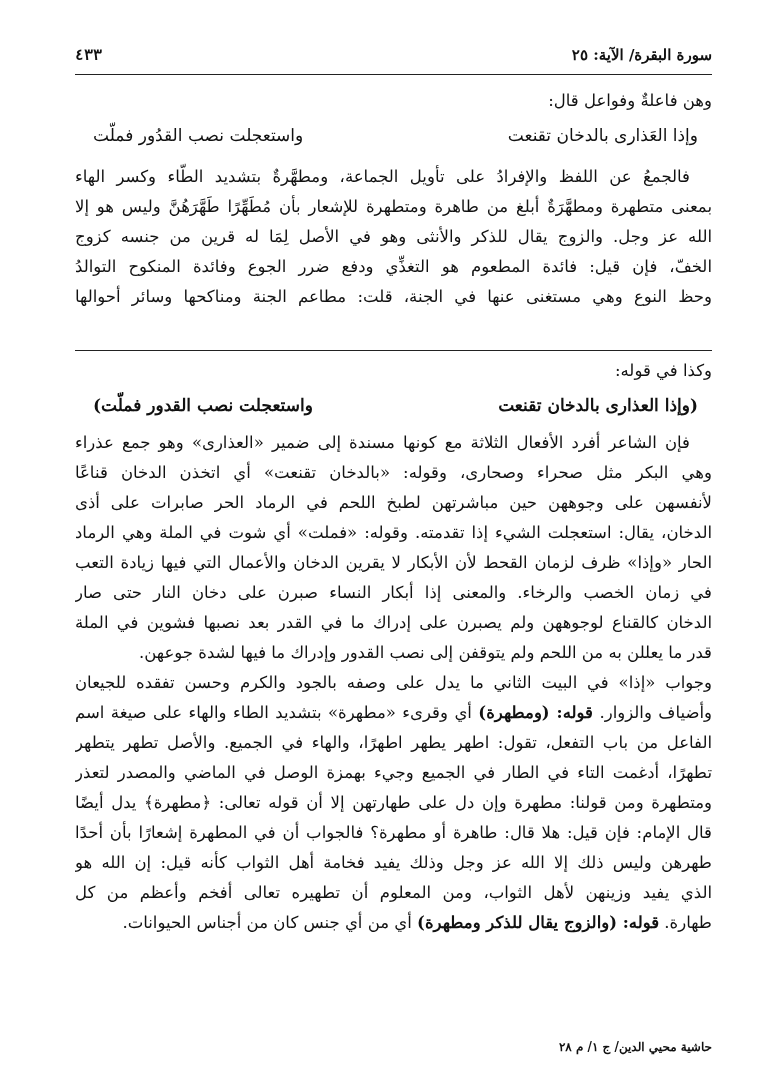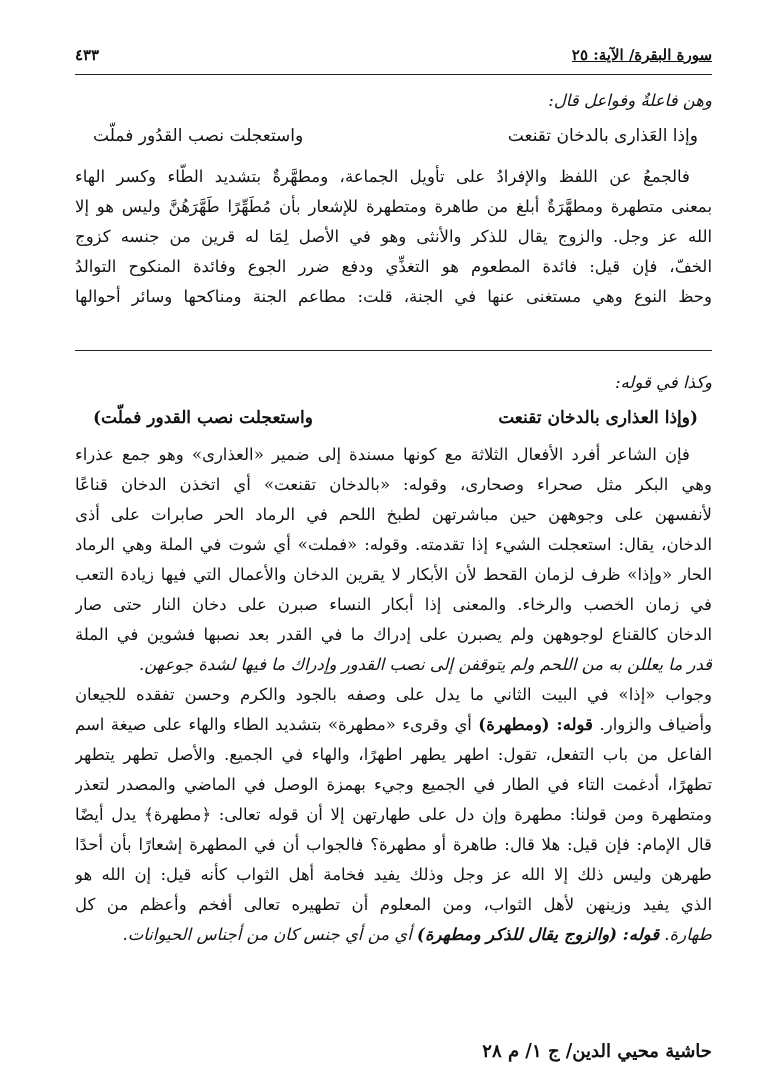--- a/index.html
+++ b/index.html
@@ -3,33 +3,33 @@
 <meta charset="utf-8">
 <style>
   html, body { margin:0; padding:0; }
   body {
     width:760px; height:1084px; background:#ffffff; color:#111;
     font-family: "DejaVu Serif", "Liberation Serif", serif;
     position:relative; overflow:hidden;
   }
   .page { position:absolute; left:75px; top:0; width:637px; height:1084px; direction:rtl; }
   .running-head { position:absolute; top:42px; left:0; right:0; height:26px; display:flex; justify-content:space-between; align-items:center; font-weight:bold; font-size:15px; }
-  .running-head .title { direction:rtl;text-decoration:underline; }
-  .running-head .pageno { direction:rtl; }
+  .running-head .title { direction:rtl; }
+  .running-head .pageno { direction:rtl;font-family:Liberation Mono, monospace; }
   .rule { position:absolute; left:0; right:0; height:0; border-top:1.6px solid #222; }
   .rule.top { top:74px; }
   .rule.mid { top:350px; }
   .block { position:absolute; left:0; right:0; }
   .line { height:30px; line-height:30px; font-size:16.5px; white-space:nowrap; text-align:justify; text-align-last:justify; overflow:hidden; }
-  .line.left { text-align-last:right;font-style:italic; }
+  .line.left { text-align-last:right; }
   .line.indent { padding-right:22px; }
   .verse { display:flex; justify-content:space-between; height:34px; line-height:34px; font-size:17px; padding:0 14px 0 18px; }
   .verse.bold { font-weight:bold; }
   b { font-weight:bold; }
-  .sig { position:absolute; top:1040px; right:0; font-size:18px; font-weight:bold; direction:rtl; }
+  .sig { position:absolute; top:1040px; right:0; font-size:12px; font-weight:bold; direction:rtl; }
 </style>
 </head>
 <body>
 
 <div class="page">
 
   <div class="running-head">
     <span class="title">سورة البقرة/ الآية: ٢٥</span>
     <span class="pageno">٤٣٣</span>
   </div>
@@ -44,21 +44,21 @@
     <div style="height:10px"></div>
     <div class="line indent">فالجمعُ عن اللفظ والإفرادُ على تأويل الجماعة، ومطهَّرةٌ بتشديد الطّاء وكسر الهاء</div>
     <div class="line">بمعنى متطهرة ومطهَّرَةٌ أبلغ من طاهرة ومتطهرة للإشعار بأن مُطَهِّرًا طَهَّرَهُنَّ وليس هو إلا</div>
     <div class="line">الله عز وجل. والزوج يقال للذكر والأنثى وهو في الأصل لِمَا له قرين من جنسه كزوج</div>
     <div class="line">الخفّ، فإن قيل: فائدة المطعوم هو التغذِّي ودفع ضرر الجوع وفائدة المنكوح التوالدُ</div>
     <div class="line">وحظ النوع وهي مستغنى عنها في الجنة، قلت: مطاعم الجنة ومناكحها وسائر أحوالها</div>
   </div>
 
   <div class="rule mid"></div>
 
-  <div class="block" style="top:368px;">
+  <div class="block" style="top:356px;">
     <div class="line left">وكذا في قوله:</div>
     <div class="verse bold" style="margin-top:2px;">
       <span>(وإذا العذارى بالدخان تقنعت</span>
       <span>واستعجلت نصب القدور فملّت)</span>
     </div>
     <div style="height:6px"></div>
     <div class="line indent">فإن الشاعر أفرد الأفعال الثلاثة مع كونها مسندة إلى ضمير «العذارى» وهو جمع عذراء</div>
     <div class="line">وهي البكر مثل صحراء وصحارى، وقوله: «بالدخان تقنعت» أي اتخذن الدخان قناعًا</div>
     <div class="line">لأنفسهن على وجوههن حين مباشرتهن لطبخ اللحم في الرماد الحر صابرات على أذى</div>
     <div class="line">الدخان، يقال: استعجلت الشيء إذا تقدمته. وقوله: «فملت» أي شوت في الملة وهي الرماد</div>

